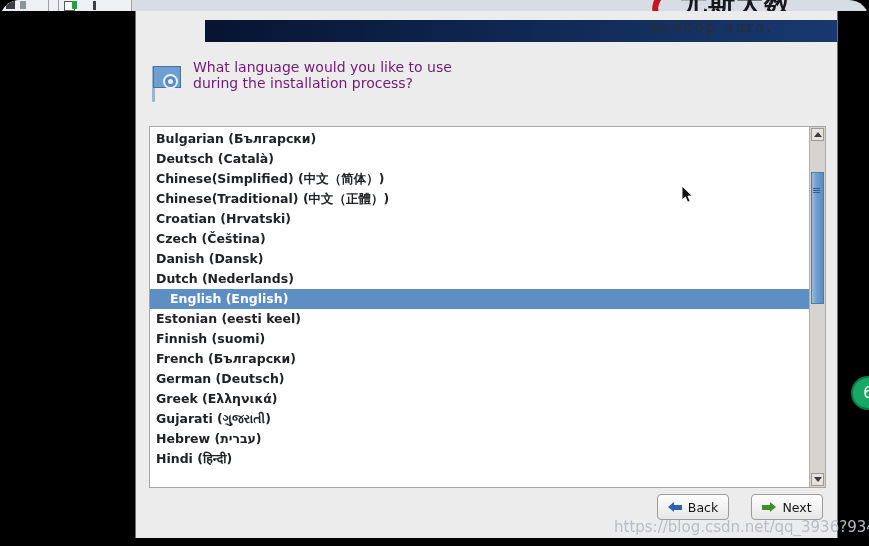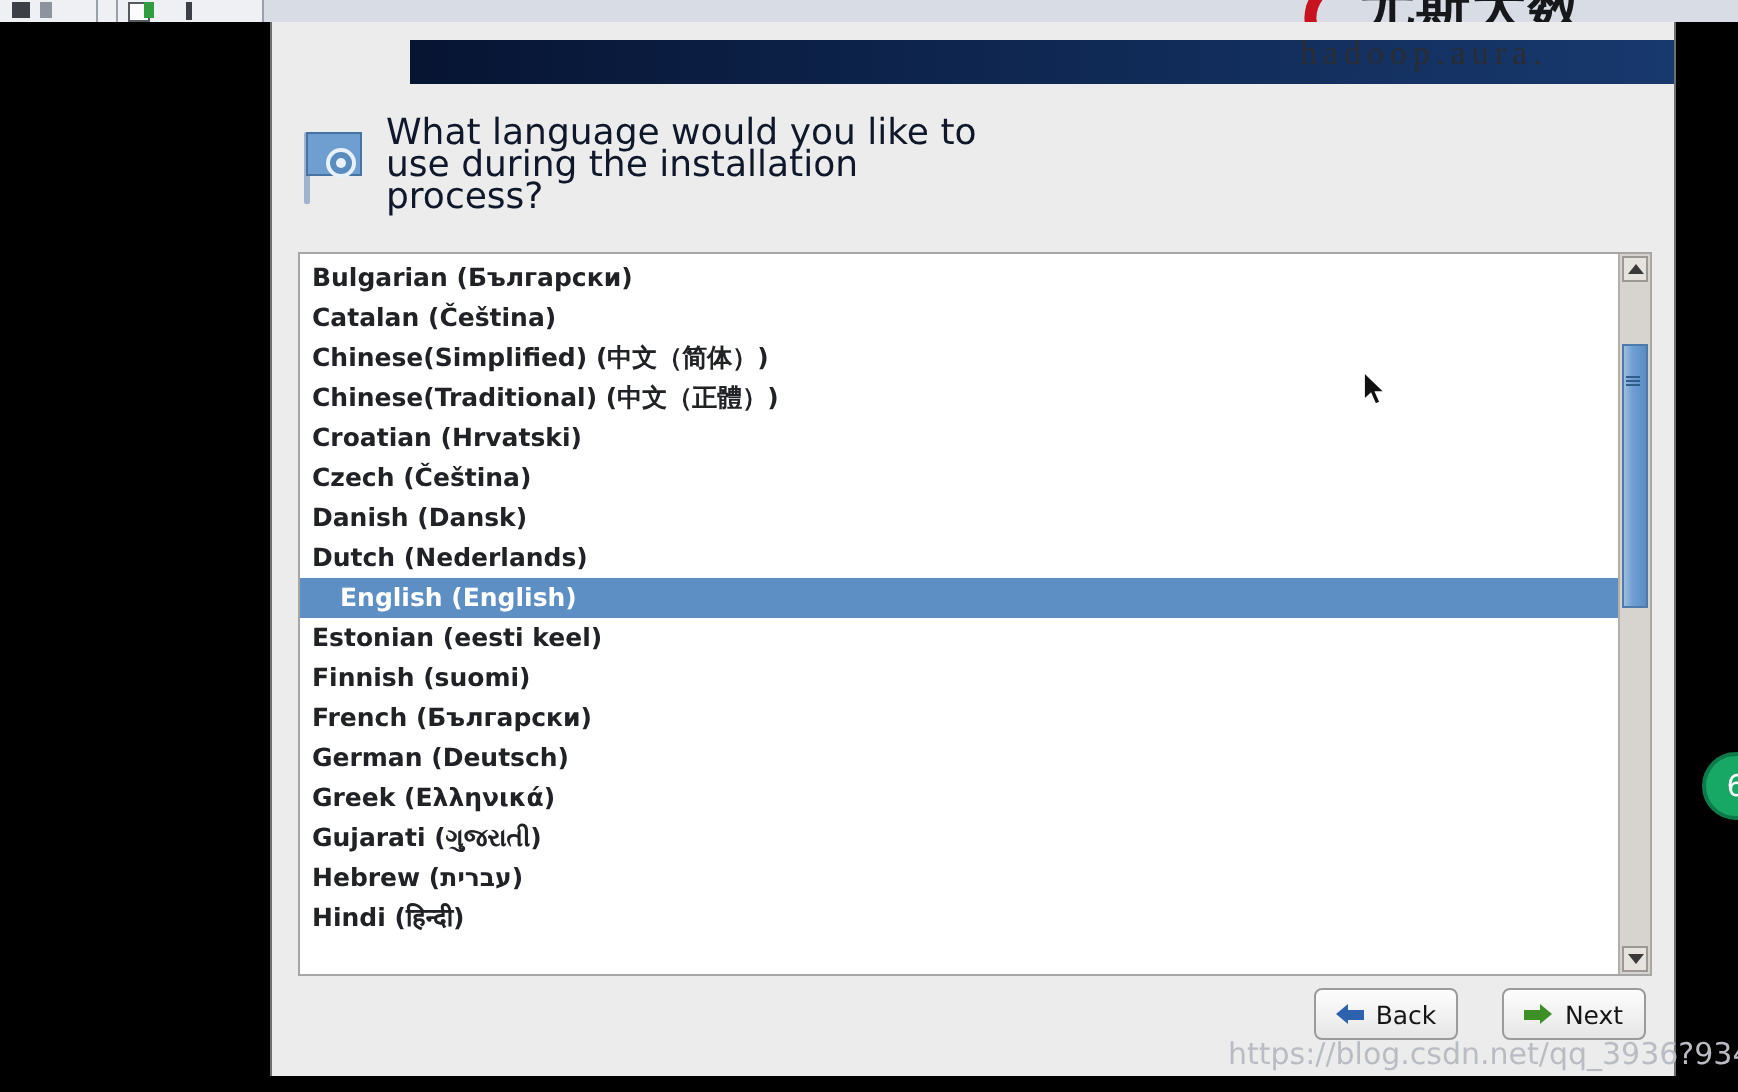--- a/index.html
+++ b/index.html
@@ -11,20 +11,21 @@
     overflow: hidden;
     font-family: "DejaVu Sans", "Liberation Sans", sans-serif;
   }
 
   #screen {
     position: relative;
     width: 869px;
     height: 546px;
     background: #000000;
     overflow: hidden;
+    border-radius: 20px;
   }
 
   
   #top-strip {
     position: absolute;
     left: 0; top: 0;
     width: 869px; height: 11px;
     background: #d8dce4;
     overflow: hidden;
   }
@@ -177,22 +178,22 @@
   #flag-emblem::after {
     content: "";
     position: absolute;
     left: 3px; top: 3px;
     width: 5px; height: 5px;
     border-radius: 50%;
     background: #e8f1f9;
   }
   #prompt-text {
     margin-left: 8px;
-    font-size: 18px;
-    color: #0f172a;
+    font-size: 14px;
+    color: #701a75;
     line-height: 16px;
     max-width: 300px;
   }
 
   
   #list-wrap {
     position: absolute;
     left: 13px; top: 115px;
     width: 677px; height: 362px;
     background: #ffffff;
@@ -372,21 +373,21 @@
         <div id="flag-cloth">
           <div id="flag-emblem"></div>
         </div>
       </div>
       <div id="prompt-text">What language would you like to use during the installation process?</div>
     </div>
 
     <div id="list-wrap">
       <div id="list">
           <div class="list-item">Bulgarian (Български)</div>
-          <div class="list-item">Catalan (Čeština)</div>
+          <div class="list-item">Deutsch (Català)</div>
           <div class="list-item">Chinese(Simplified) (中文（简体）)</div>
           <div class="list-item">Chinese(Traditional) (中文（正體）)</div>
           <div class="list-item">Croatian (Hrvatski)</div>
           <div class="list-item">Czech (Čeština)</div>
           <div class="list-item">Danish (Dansk)</div>
           <div class="list-item">Dutch (Nederlands)</div>
           <div class="list-item selected">English (English)</div>
           <div class="list-item">Estonian (eesti keel)</div>
           <div class="list-item">Finnish (suomi)</div>
           <div class="list-item">French (Български)</div>

